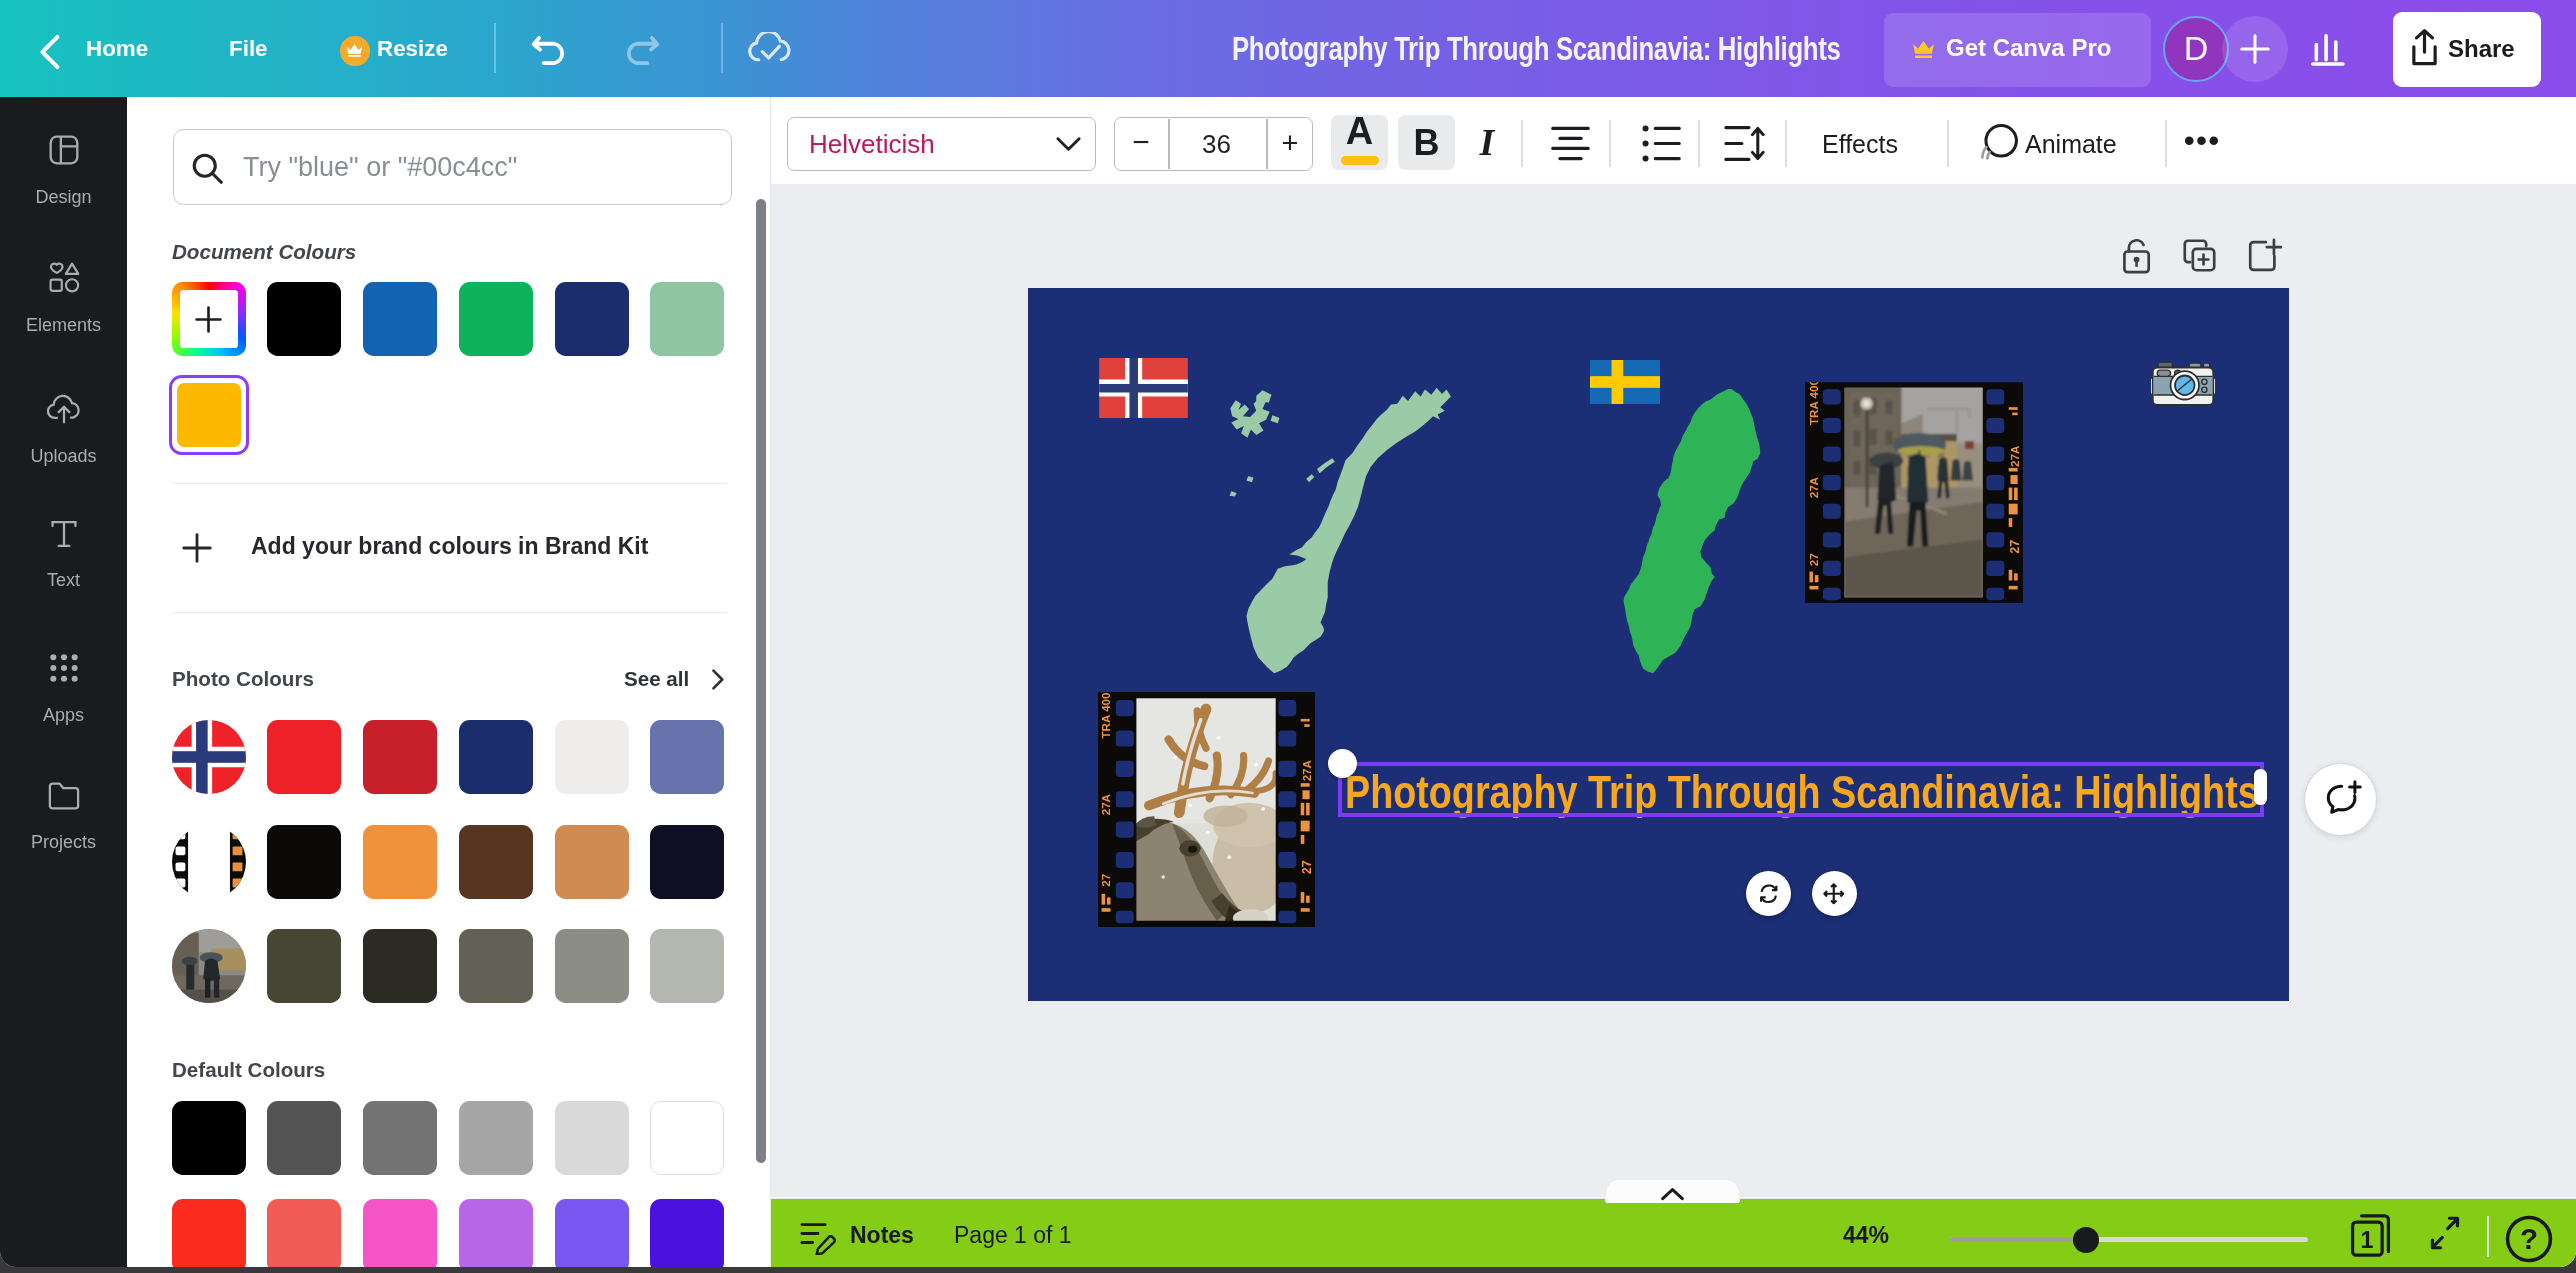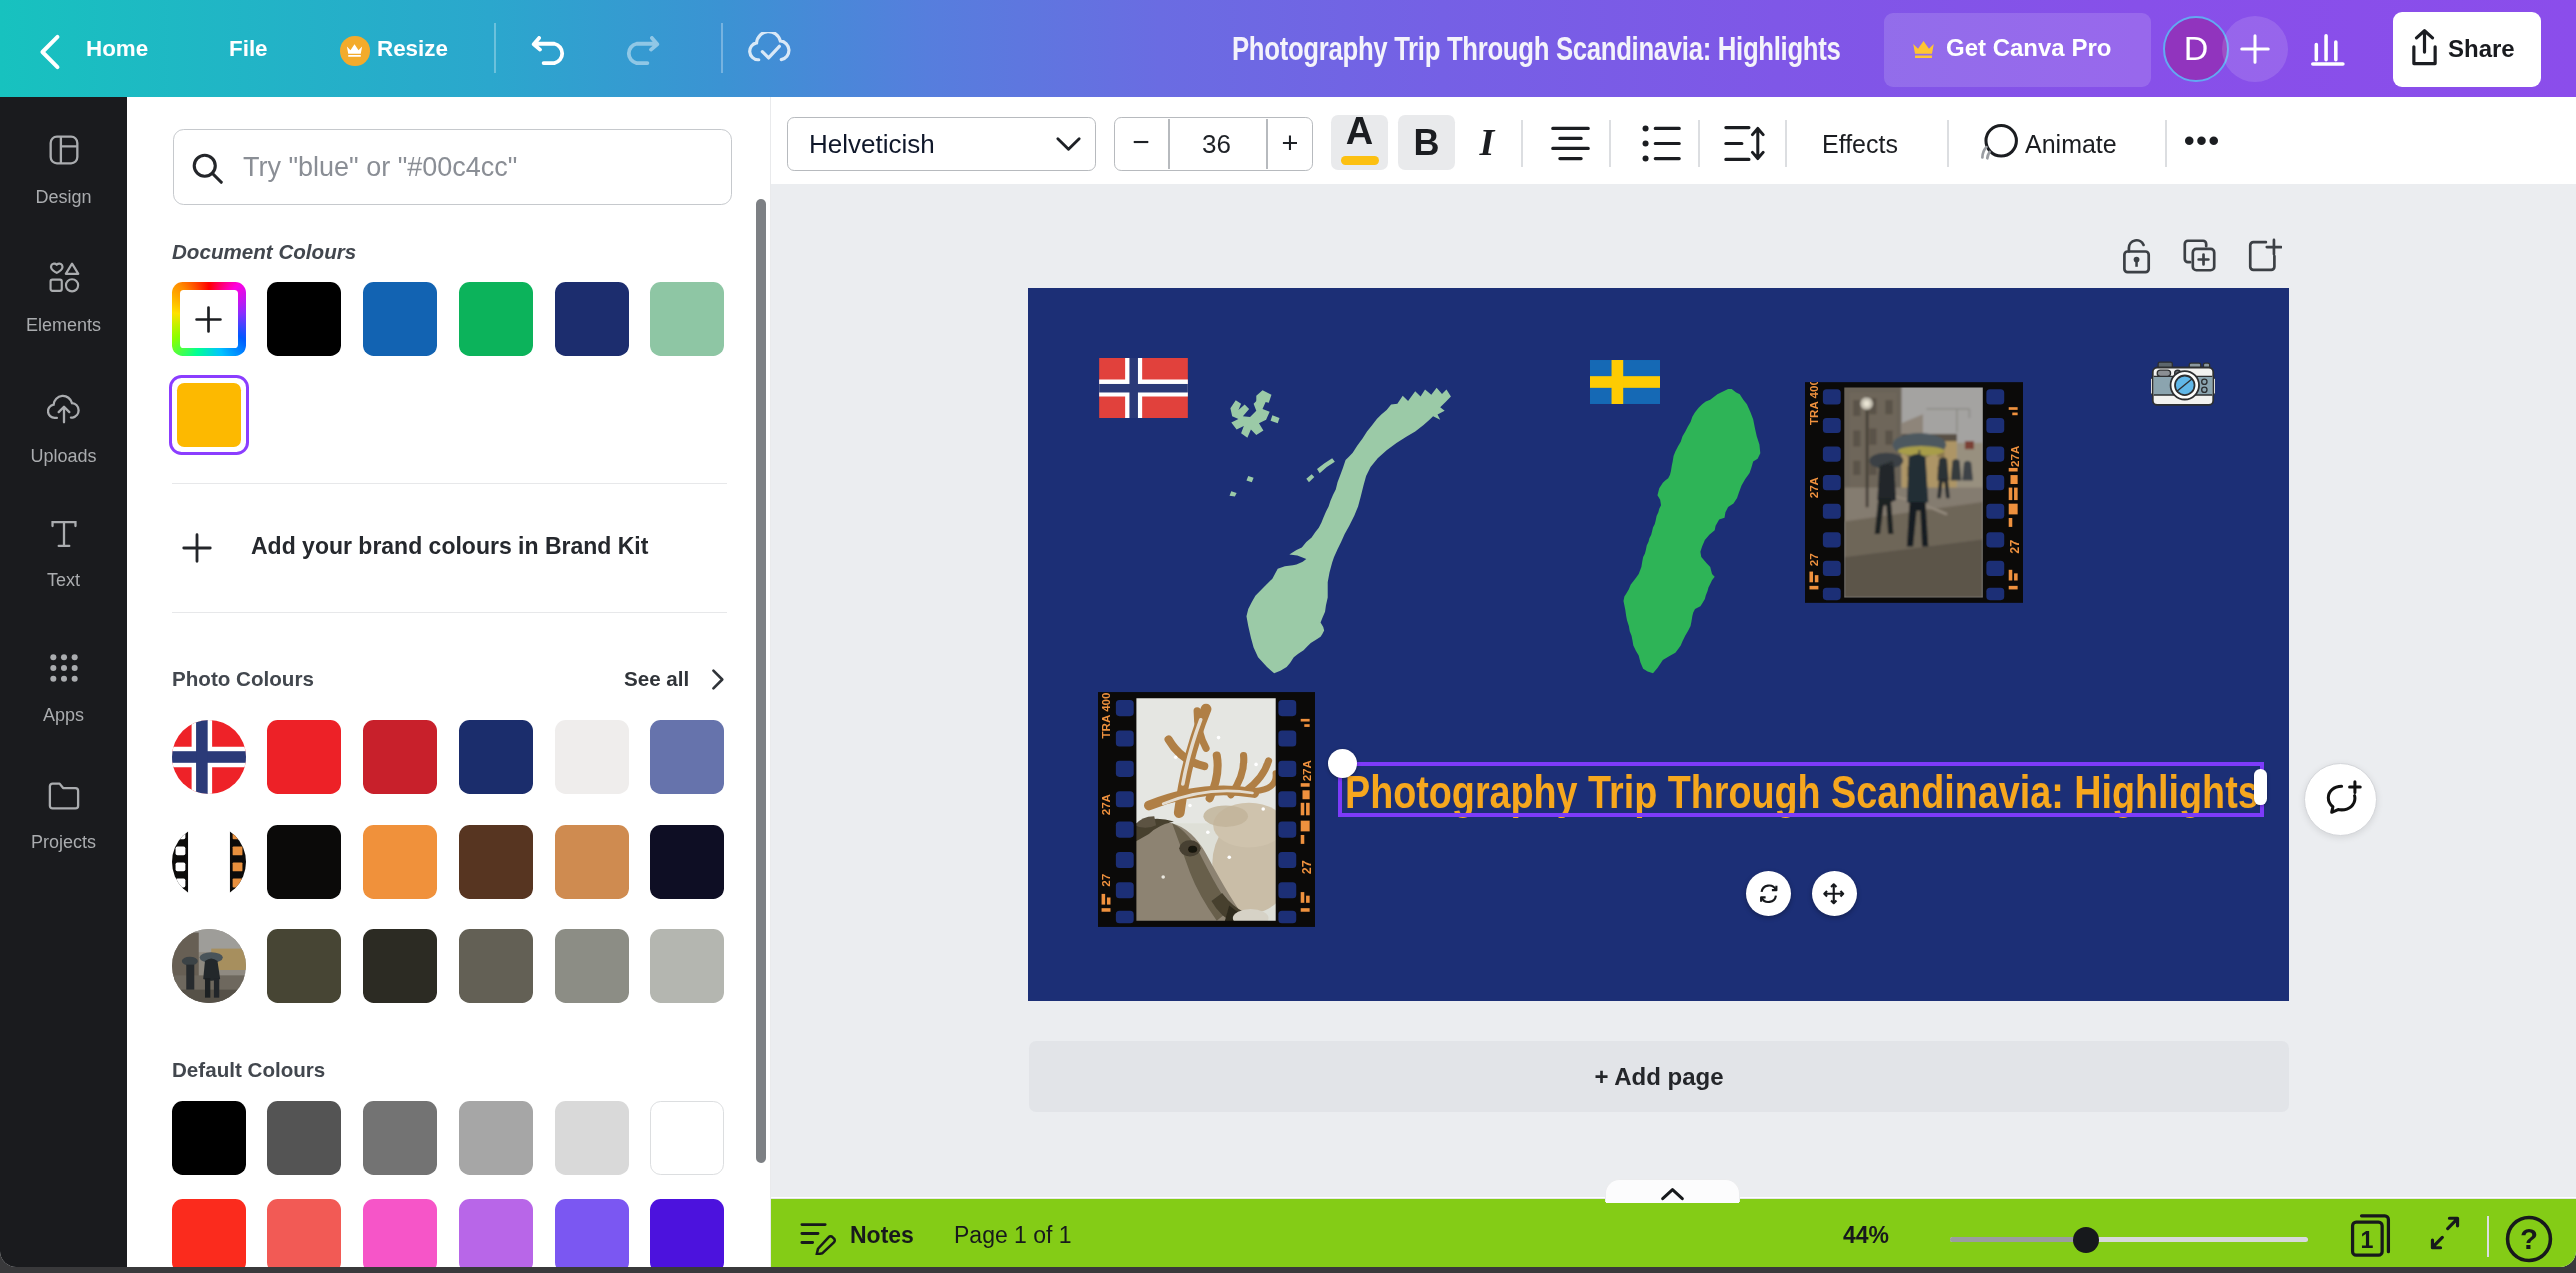--- a/index.html
+++ b/index.html
@@ -253,21 +253,21 @@
     <div class="sw" style="left:332px;top:1102px;background:#b866e8;"></div>
     <div class="sw" style="left:428px;top:1102px;background:#7b57f2;"></div>
     <div class="sw" style="left:523px;top:1102px;background:#4c12dd;"></div>
 
     <div class="abs" style="left:629px;top:102px;width:9.8px;height:964px;border-radius:5.4px;background:#7d8084;"></div>
   </div>
 
   <div id="toolbar">
 
     <div class="abs" style="left:16px;top:19.7px;width:309px;height:54px;border:1.8px solid #b7babe;border-radius:7.2px;"></div>
-    <div class="abs" style="left:38px;top:19.7px;height:54px;line-height:54px;font-size:26px;color:#0f172a;">Helveticish</div>
+    <div class="abs" style="left:38px;top:19.7px;height:54px;line-height:54px;font-size:26px;color:#be185d;">Helveticish</div>
     <svg class="abs" style="left:284px;top:39px" width="27" height="16" viewBox="0 0 30 18">
         <path d="M3 3 L15 15 L27 3" fill="none" stroke="#1e2126" stroke-width="3.2" stroke-linecap="round" stroke-linejoin="round"></path>
       </svg>
 
     <div class="abs" style="left:343px;top:19.7px;width:199px;height:54px;border:1.8px solid #b7babe;border-radius:7.2px;"></div>
     <div class="abs" style="left:397px;top:21.5px;width:1.8px;height:50px;background:#b7babe;"></div>
     <div class="abs" style="left:495px;top:21.5px;width:1.8px;height:50px;background:#b7babe;"></div>
     <div class="abs" style="left:343px;top:19.7px;width:54px;height:54px;text-align:center;line-height:50px;font-size:30px;color:#1e2126;">−</div>
     <div class="abs" style="left:397px;top:19.7px;width:97px;height:54px;text-align:center;line-height:54px;font-size:26px;color:#1e2126;">36</div>
     <div class="abs" style="left:495px;top:19.7px;width:48px;height:54px;text-align:center;line-height:52px;font-size:29px;color:#1e2126;">+</div>
@@ -579,21 +579,20 @@
         <path d="M9 4.5 L12 1.5 L15 4.5 M9 19.5 L12 22.5 L15 19.5 M4.5 9 L1.5 12 L4.5 15 M19.5 9 L22.5 12 L19.5 15" fill="none" stroke="#16181c" stroke-width="2.4" stroke-linejoin="round"></path>
       </svg>
     </div>
 
     <div class="abs" style="left:1533px;top:579px;width:73px;height:73px;border-radius:50%;background:#fff;border:0.9px solid #d4d6da;box-shadow:0 1.8px 7.2px rgba(0,0,0,0.10);"></div>
     <svg class="abs" style="left:1552px;top:596px" width="39" height="39" viewBox="0 0 44 44">
       <path d="M21 7 c-8.8 0 -15 5.8 -15 13 c0 4.1 2 7.7 5.2 10.1 l-1.4 6.4 l7.2 -3.2 c1.3 0.3 2.6 0.4 4 0.4 c8.8 0 15 -5.7 15 -13 c0 -1.1 -0.1 -2.1 -0.4 -3.1" fill="none" stroke="#111" stroke-width="3.4" stroke-linecap="round" stroke-linejoin="round"></path>
       <path d="M36 2 v12 M30 8 h12" stroke="#111" stroke-width="3.4" stroke-linecap="round"></path>
     </svg>
 
-    <div id="addpage">+ Add page</div>
   </div>
 
   <div id="bottombar">
 
     <div class="abs" style="left:834px;top:-19.7px;width:135px;height:22.4px;background:#fcfcfd;border:0.9px solid #ebecee;border-bottom:none;border-radius:14.3px 14.3px 0 0;"></div>
     <div class="abs" style="left:835px;top:0px;width:133px;height:3.6px;background:#fcfcfd;"></div>
     <svg class="abs" style="left:889px;top:-11.6px" width="25" height="14.3" viewBox="0 0 28 16">
         <path d="M3 13 L14 3 L25 13" fill="none" stroke="#17191c" stroke-width="3.4" stroke-linecap="round" stroke-linejoin="round"></path>
       </svg>
 

